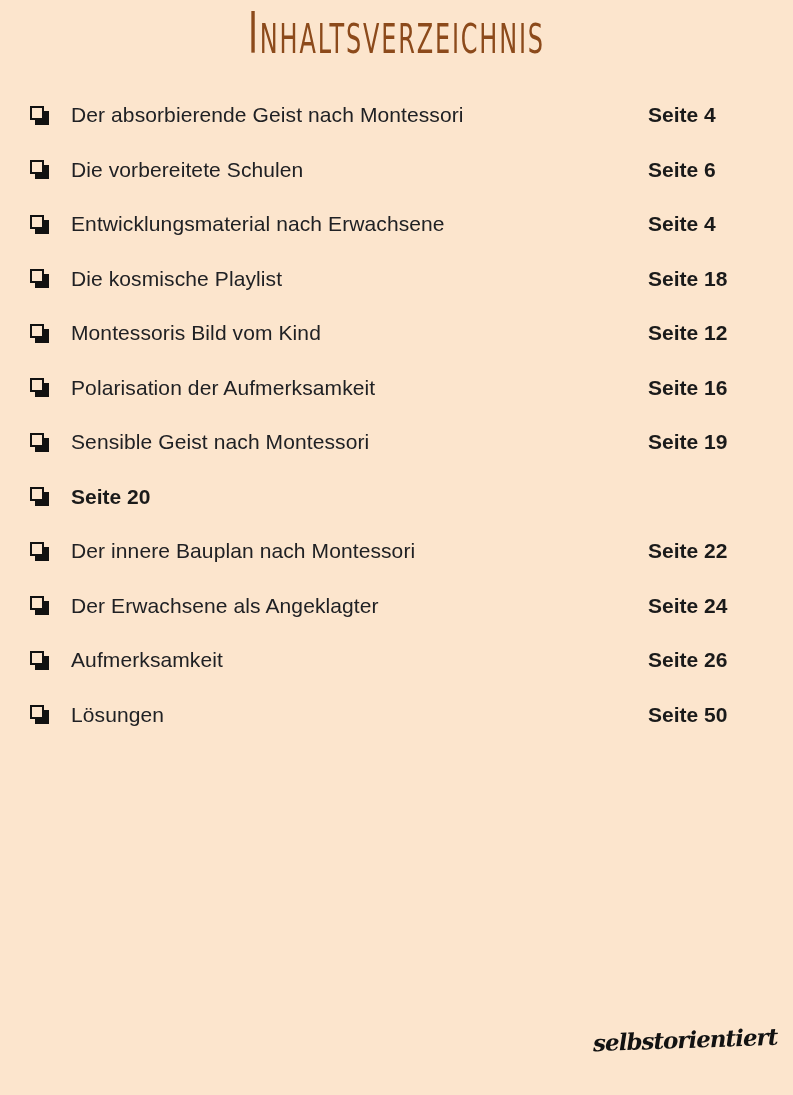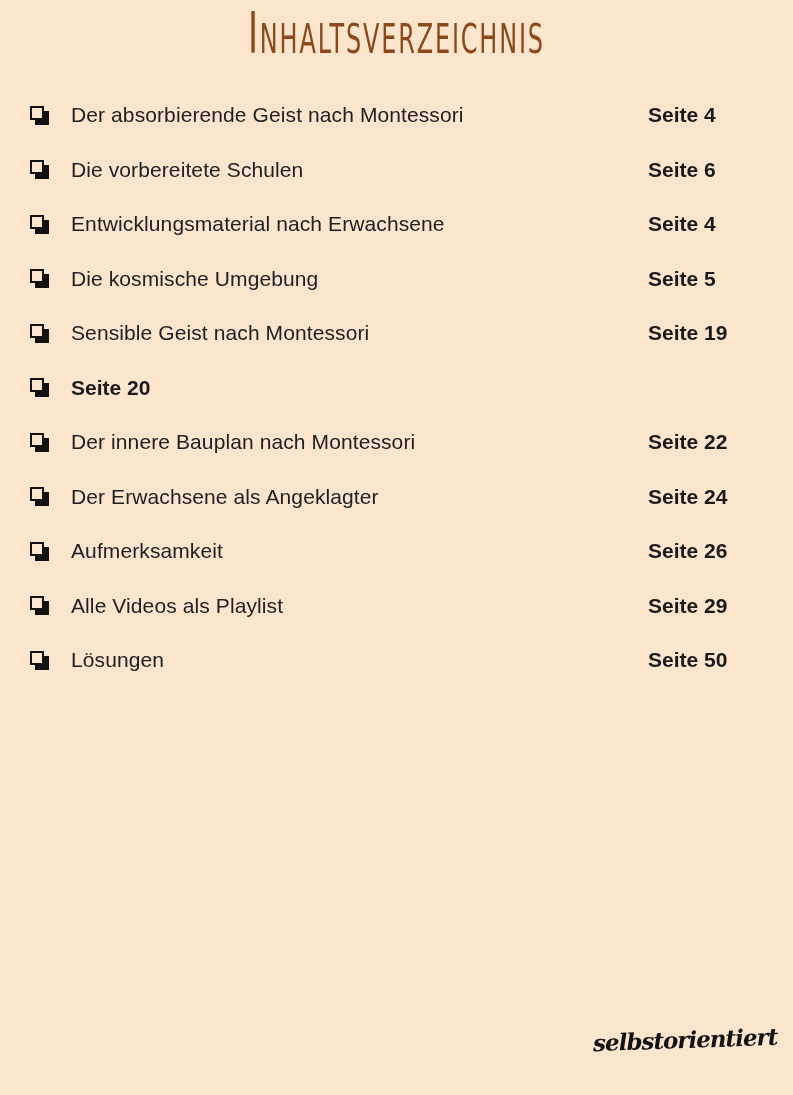--- a/index.html
+++ b/index.html
@@ -126,26 +126,42 @@
       </span>
       <span class="toc-label">Entwicklungsmaterial nach Erwachsene</span>
       <span class="toc-page">Seite 4</span>
     </div>
 
     <div class="toc-row">
       <span class="check">
         <span class="sh"></span>
         <span class="fr"></span>
       </span>
-      <span class="toc-label">Die kosmische Umgebung</span>
-      <span class="toc-page">Seite 5</span>
-    </div>
-
-
-
+      <span class="toc-label">Die kosmische Playlist</span>
+      <span class="toc-page">Seite 18</span>
+    </div>
+
+    <div class="toc-row">
+      <span class="check">
+        <span class="sh"></span>
+        <span class="fr"></span>
+      </span>
+      <span class="toc-label">Montessoris Bild vom Kind</span>
+      <span class="toc-page">Seite 12</span>
+    </div>
+
+
+    <div class="toc-row">
+      <span class="check">
+        <span class="sh"></span>
+        <span class="fr"></span>
+      </span>
+      <span class="toc-label">Polarisation der Aufmerksamkeit</span>
+      <span class="toc-page">Seite 16</span>
+    </div>
 
     <div class="toc-row">
       <span class="check">
         <span class="sh"></span>
         <span class="fr"></span>
       </span>
       <span class="toc-label">Sensible Geist nach Montessori</span>
       <span class="toc-page">Seite 19</span>
     </div>
 
@@ -177,28 +193,20 @@
 
     <div class="toc-row">
       <span class="check">
         <span class="sh"></span>
         <span class="fr"></span>
       </span>
       <span class="toc-label">Aufmerksamkeit</span>
       <span class="toc-page">Seite 26</span>
     </div>
 
-    <div class="toc-row">
-      <span class="check">
-        <span class="sh"></span>
-        <span class="fr"></span>
-      </span>
-      <span class="toc-label">Alle Videos als Playlist</span>
-      <span class="toc-page">Seite 29</span>
-    </div>
 
     <div class="toc-row">
       <span class="check">
         <span class="sh"></span>
         <span class="fr"></span>
       </span>
       <span class="toc-label">Lösungen</span>
       <span class="toc-page">Seite 50</span>
     </div>
   </div>

